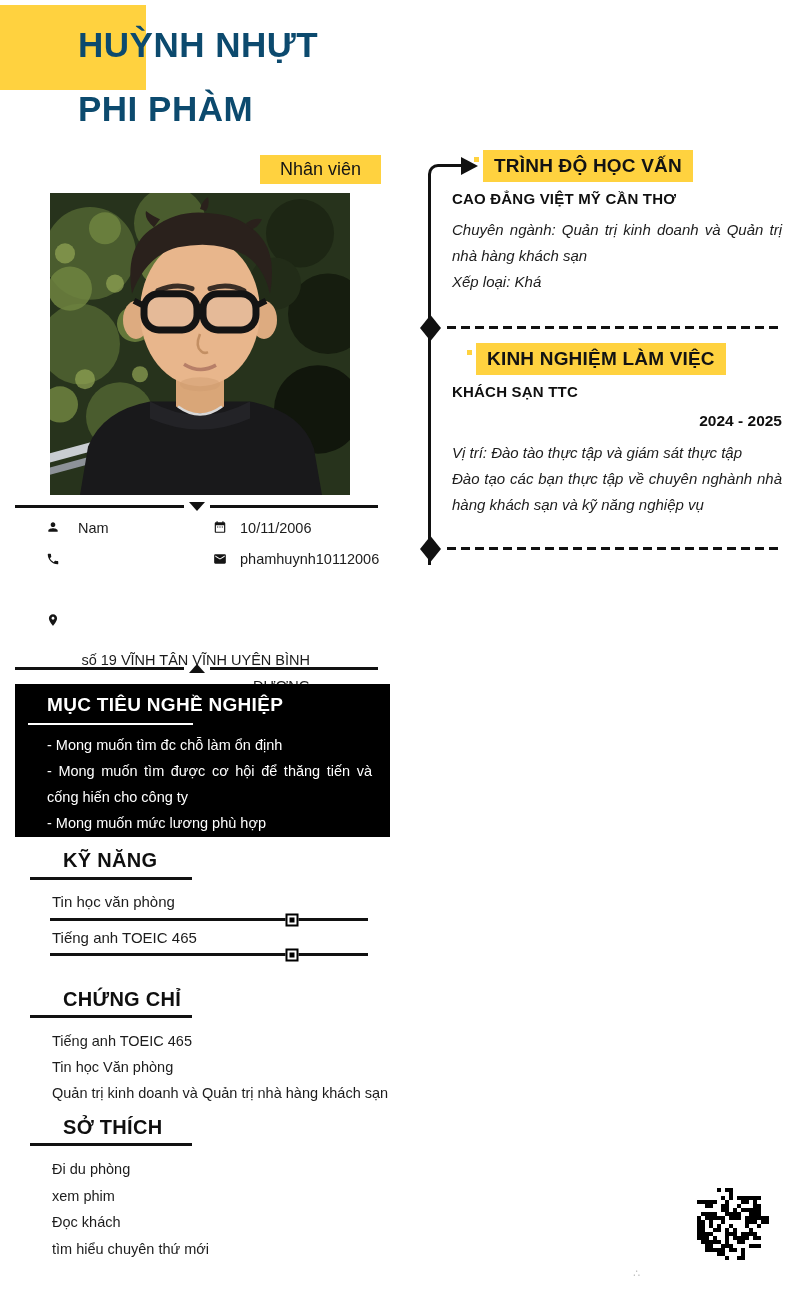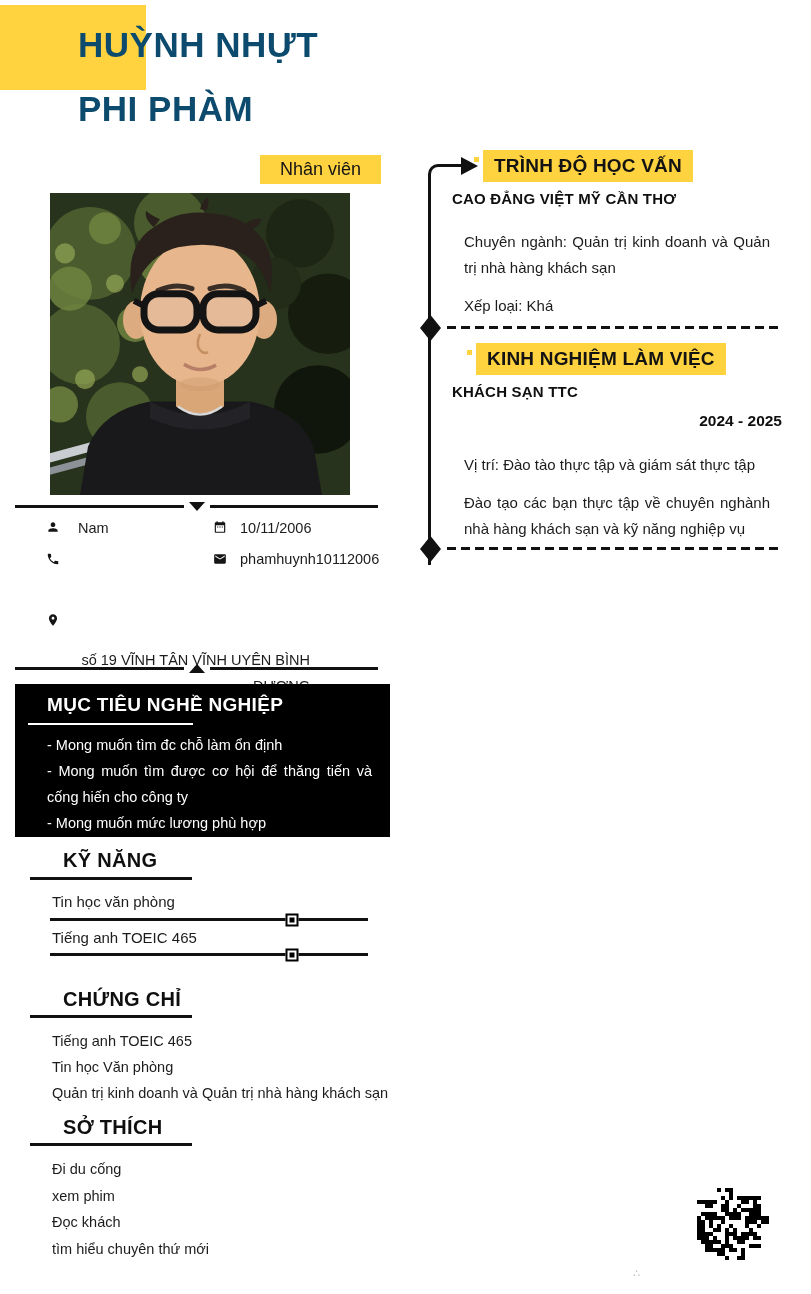--- a/index.html
+++ b/index.html
@@ -59,21 +59,21 @@
   
   .brush{position:absolute;background:var(--yellow);padding:5px 11px;font-size:19px;font-weight:700;color:#131313;letter-spacing:0.2px;white-space:nowrap;}
   .brush::before{content:"";position:absolute;inset:3px -6px;background:var(--yellow);transform:rotate(-1.2deg) skewX(-6deg);z-index:-1;border-radius:4px;}
   .brush::after{content:"";position:absolute;width:5px;height:5px;background:var(--yellow);left:-9px;top:7px;
     box-shadow:-3px 10px 0 -1px var(--yellow),2px -5px 0 -1px var(--yellow),
     calc(100% + 12px) 2px 0 -1px var(--yellow),calc(100% + 16px) 12px 0 -1px var(--yellow),calc(100% + 10px) -6px 0 -2px var(--yellow);}
   .brush-text{position:relative;z-index:1;}
 
   .r-bold{position:absolute;left:452px;font-size:15px;font-weight:700;color:#0f0f0f;letter-spacing:0.2px;}
   .r-para{position:absolute;left:452px;width:330px;font-size:15px;line-height:26px;color:#1c1c1c;}
-  .r-para p{margin:12px;}
+  .r-para p{margin:0;font-style:italic;}
   .r-para .justify{text-align:justify;}
   .period{position:absolute;left:452px;width:330px;text-align:right;font-size:15.5px;font-weight:700;color:#0f0f0f;}
 
   
   .qr{position:absolute;left:697px;top:1188px;width:72px;height:72px;}
   .footer-mark{position:absolute;left:633px;top:1267px;font-size:11px;color:#bdbdbd;letter-spacing:2px;}
 </style>
 </head>
 <body>
 
@@ -212,21 +212,21 @@
   <div class="sec-underline" style="top:1015px"></div>
   <ul class="plain-list" style="top:1028px">
     <li>Tiếng anh TOEIC 465</li>
     <li>Tin học Văn phòng</li>
     <li>Quản trị kinh doanh và Quản trị nhà hàng khách sạn</li>
   </ul>
 
   <h2 class="sec-h" style="top:1116px">SỞ THÍCH</h2>
   <div class="sec-underline" style="top:1143px"></div>
   <ul class="plain-list hobby-list" style="top:1156px">
-    <li>Đi du cống</li>
+    <li>Đi du phòng</li>
     <li>xem phim</li>
     <li>Đọc khách</li>
     <li>tìm hiểu chuyên thứ mới</li>
   </ul>
 
   <div class="elbow"></div>
   <div class="arrowhead"></div>
 
   <div class="brush" style="left:483px;top:150px">
     <span class="brush-text">TRÌNH ĐỘ HỌC VẤN</span>

